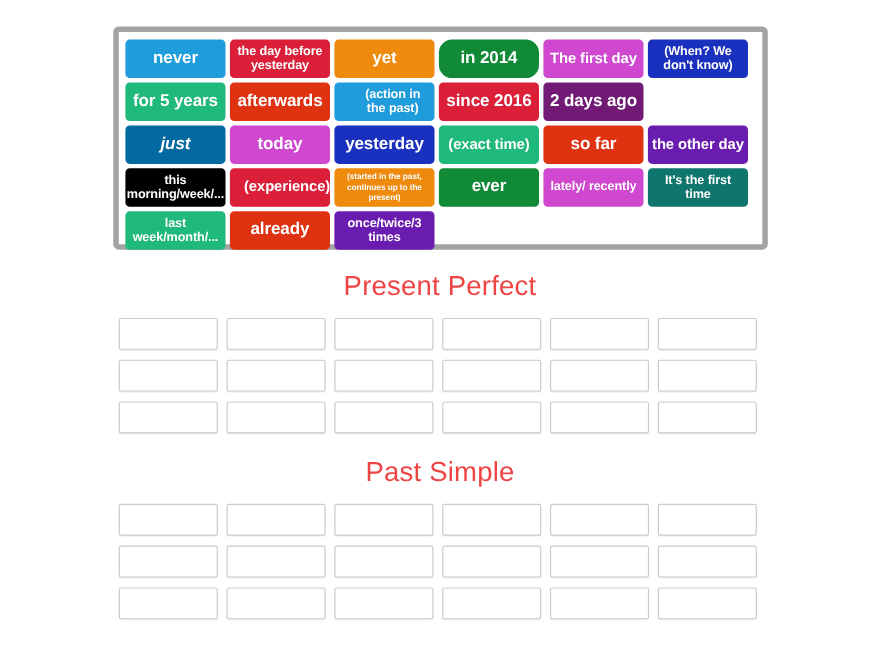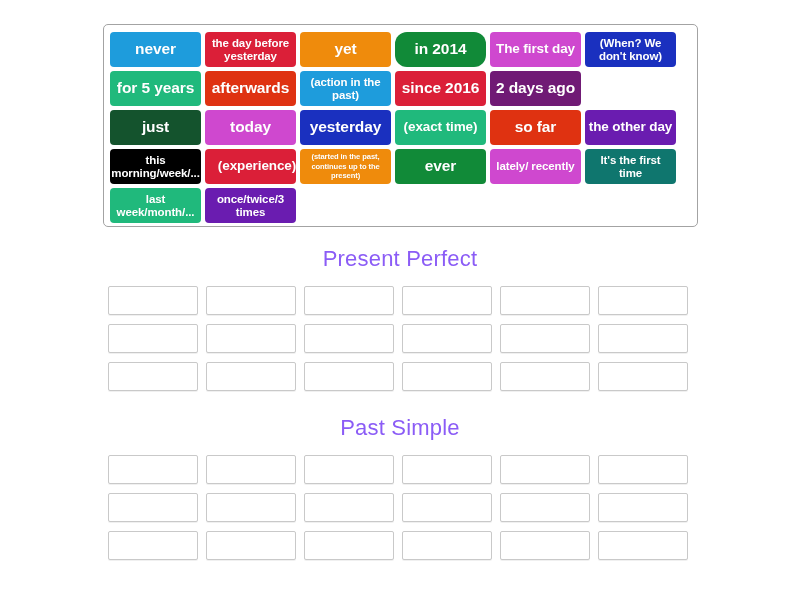--- a/index.html
+++ b/index.html
@@ -22,21 +22,21 @@
   }
 
   
   #word-bank {
     position: absolute;
     left: 103px;
     top: 24px;
     width: 595px;
     height: 203px;
     background: #ffffff;
-    border: 1px solid #a3a3a3;
+    border: 5px solid #a3a3a3;
     border-radius: 5px;
     padding: 7px 6px 6px 6px;
   }
 
   .bank-row {
     display: flex;
     gap: 4px;
     margin-bottom: 4px;
   }
   .bank-row:last-child { margin-bottom: 16px; }
@@ -66,23 +66,23 @@
   .fs-sm  { font-size: 11.5px; }
   .fs-xs  { font-size: 7.6px; line-height: 1.25; }
 
   
   .category { position: absolute; left: 0; width: 800px; }
   #cat-present { top: 246px; }
   #cat-past    { top: 415px; }
 
   .cat-title {
     text-align: center;
-    font-size: 22px;
+    font-size: 25px;
     font-weight: normal;
-    color: #8b5cf6;
+    color: #ef4444;
     margin: 0 0 14px 0;
     letter-spacing: 0.2px;
   }
 
   .drop-grid {
     width: 584px;
     margin: 0 auto;
     display: flex;
     flex-direction: column;
     gap: 9px;
@@ -110,42 +110,43 @@
         <div class="tile fs-lg" style="background: rgb(30, 156, 220);">never</div>
         <div class="tile fs-sm" style="background: rgb(219, 31, 56);">the day before yesterday</div>
         <div class="tile fs-lg" style="background: rgb(239, 139, 12);">yet</div>
         <div class="tile fs-lg" style="background: rgb(17, 138, 56); border-radius: 12px;">in 2014</div>
         <div class="tile fs-md" style="background: rgb(207, 72, 207);">The first day</div>
         <div class="tile fs-sm" style="background: rgb(26, 48, 191);">(When? We don't know)</div>
       </div>
       <div class="bank-row">
         <div class="tile fs-lg" style="background: rgb(32, 185, 124);">for 5 years</div>
         <div class="tile fs-lg" style="background: rgb(223, 50, 17);">afterwards</div>
-        <div class="tile fs-sm" style="background: rgb(30, 156, 220);">(action in the past)</div>
+        <div class="tile fs-sm" style="background: rgb(30, 156, 220); padding-left: 18px;">(action in the past)</div>
         <div class="tile fs-lg" style="background: rgb(219, 31, 56);">since 2016</div>
         <div class="tile fs-lg" style="background: #701a75;">2 days ago</div>
       </div>
       <div class="bank-row">
-        <div class="tile fs-lg" style="background: #14532d;">just</div>
+        <div class="tile fs-lg" style="background: #0369a1; font-style: italic;">just</div>
         <div class="tile fs-lg" style="background: rgb(207, 72, 207);">today</div>
         <div class="tile fs-lg" style="background: rgb(26, 48, 191);">yesterday</div>
         <div class="tile fs-md" style="background: rgb(32, 185, 124);">(exact time)</div>
         <div class="tile fs-lg" style="background: rgb(223, 50, 17);">so far</div>
         <div class="tile fs-md" style="background: rgb(106, 28, 176);">the other day</div>
       </div>
       <div class="bank-row">
         <div class="tile fs-sm" style="background: #000000;">this morning/week/...</div>
         <div class="tile fs-md" style="background: rgb(219, 31, 56); padding-left: 16px;">(experience)</div>
         <div class="tile fs-xs" style="background: rgb(239, 139, 12);">(started in the past, continues up to the present)</div>
         <div class="tile fs-lg" style="background: rgb(17, 138, 56);">ever</div>
         <div class="tile fs-sm" style="background: rgb(207, 72, 207);">lately/ recently</div>
         <div class="tile fs-sm" style="background: #0f766e;">It's the first time</div>
       </div>
       <div class="bank-row">
         <div class="tile fs-sm" style="background: rgb(32, 185, 124);">last week/month/...</div>
+        <div class="tile fs-lg" style="background: rgb(223, 50, 17);">already</div>
         <div class="tile fs-sm" style="background: rgb(106, 28, 176);">once/twice/3 times</div>
       </div>
     </div>
 
   <div class="category" id="cat-present">
     <h2 class="cat-title">Present Perfect</h2>
     <div class="drop-grid">
         <div class="drop-row">
           <div class="drop-slot"></div>
           <div class="drop-slot"></div>

